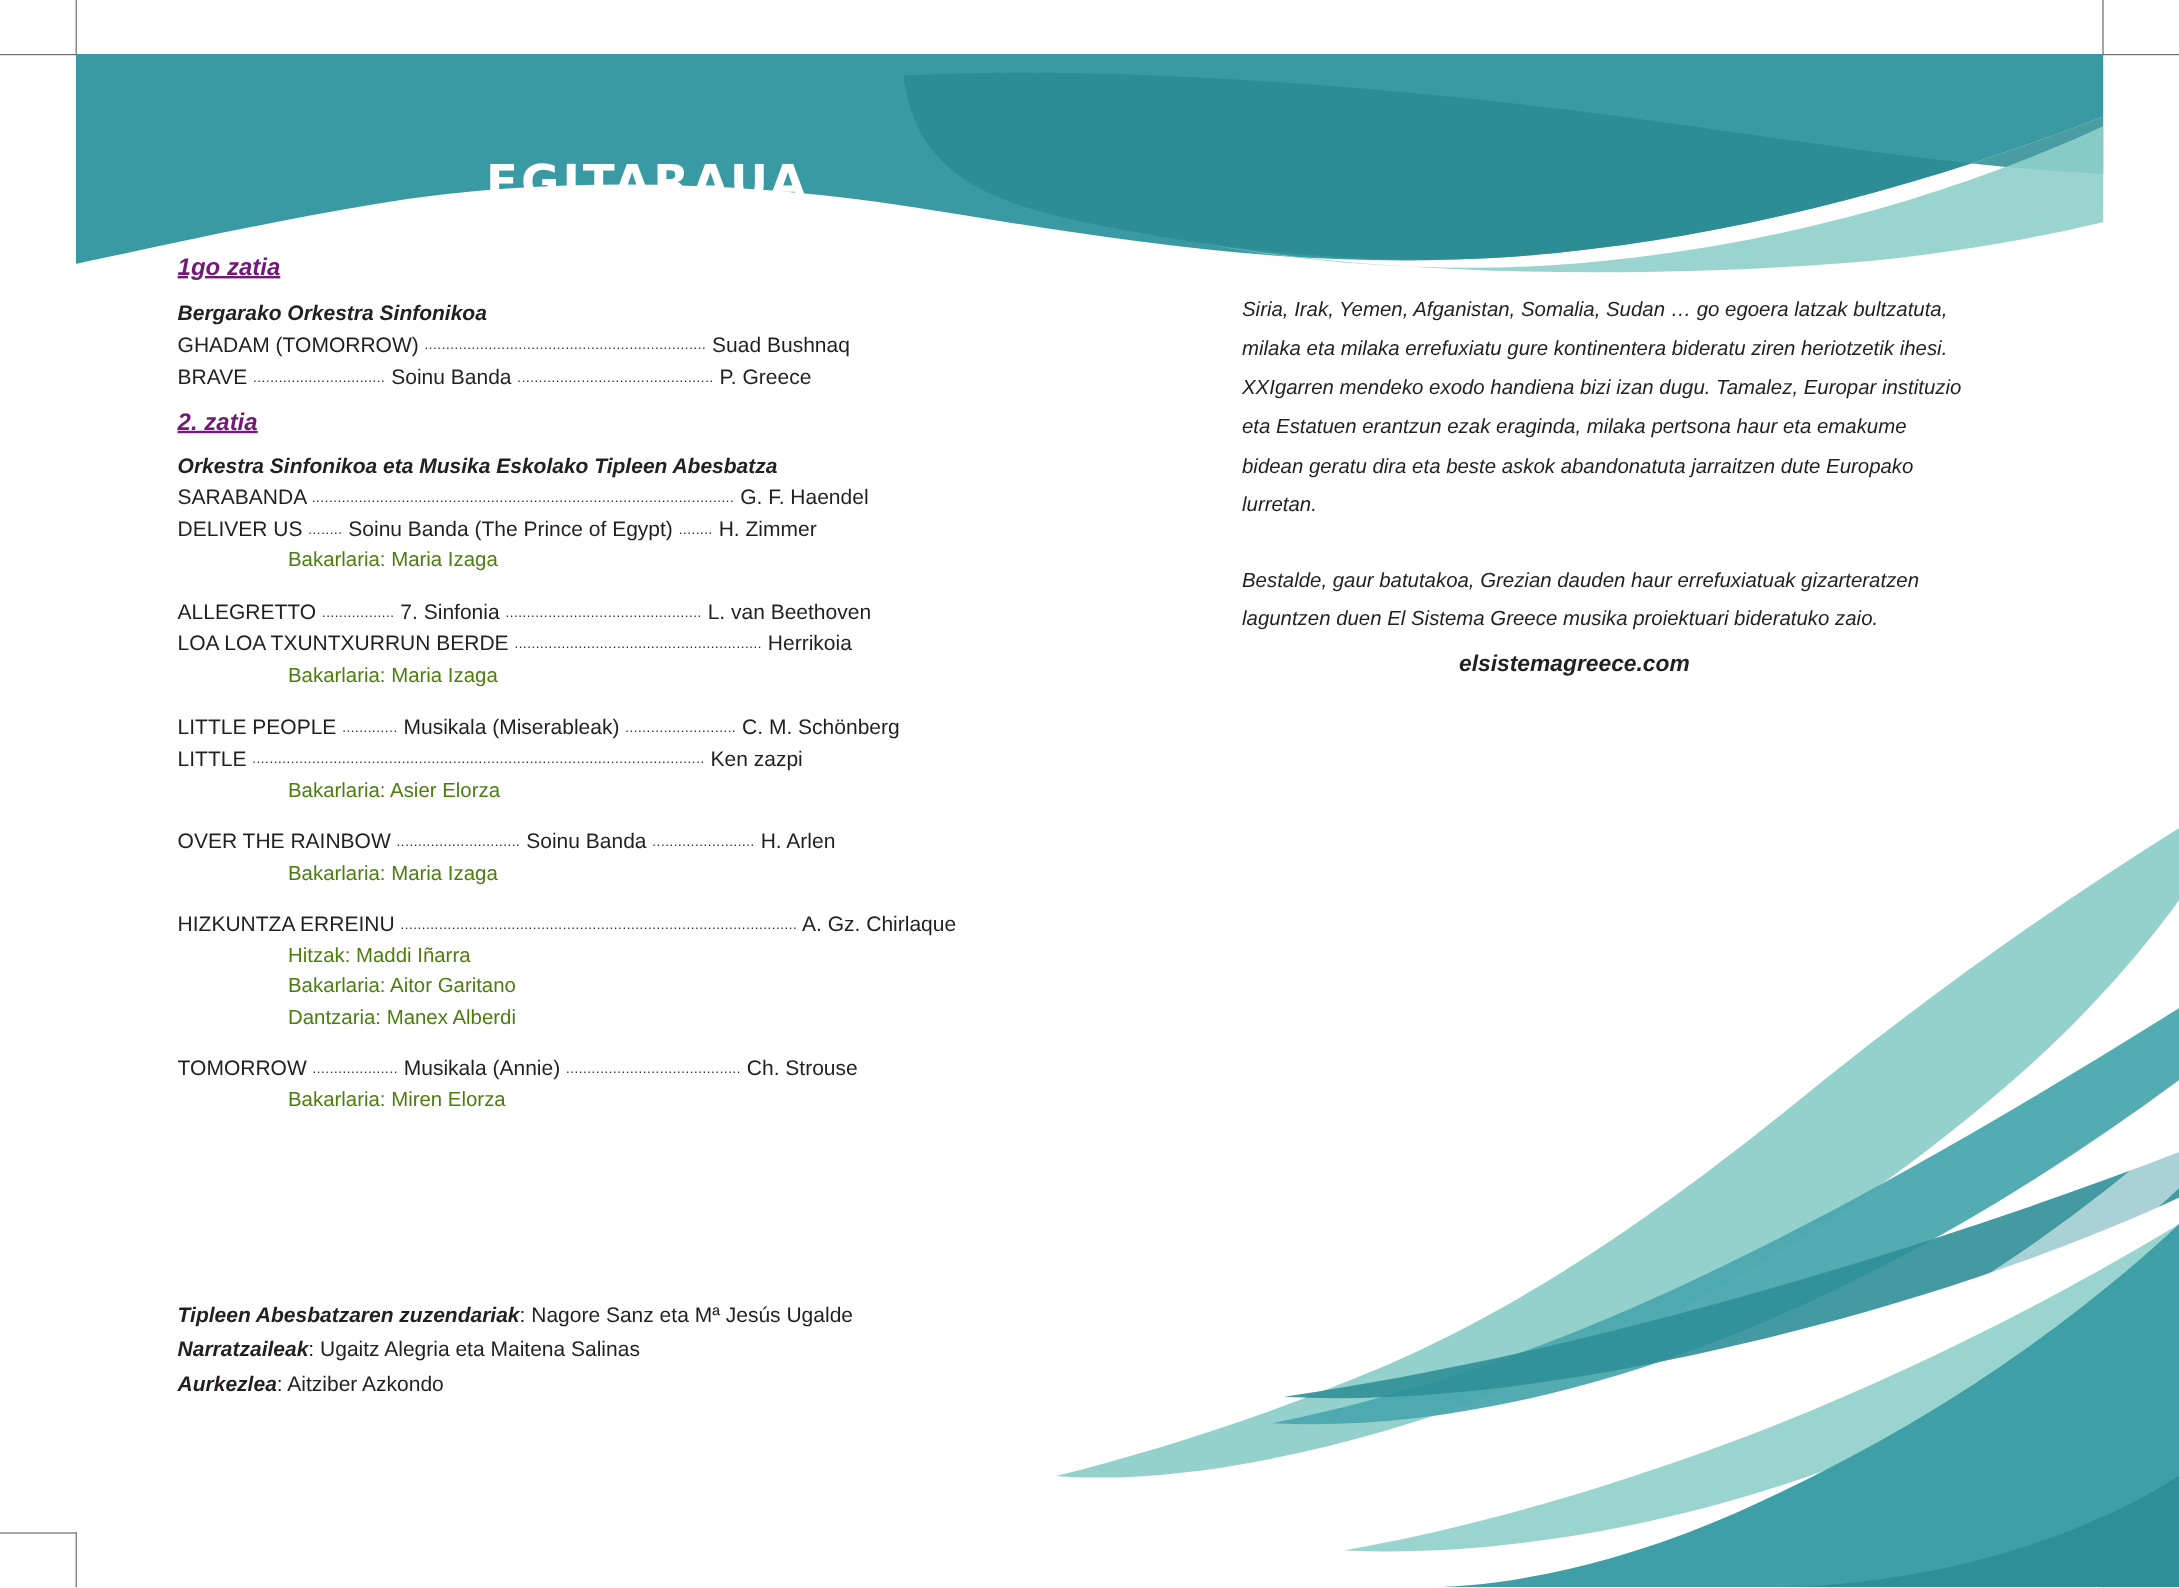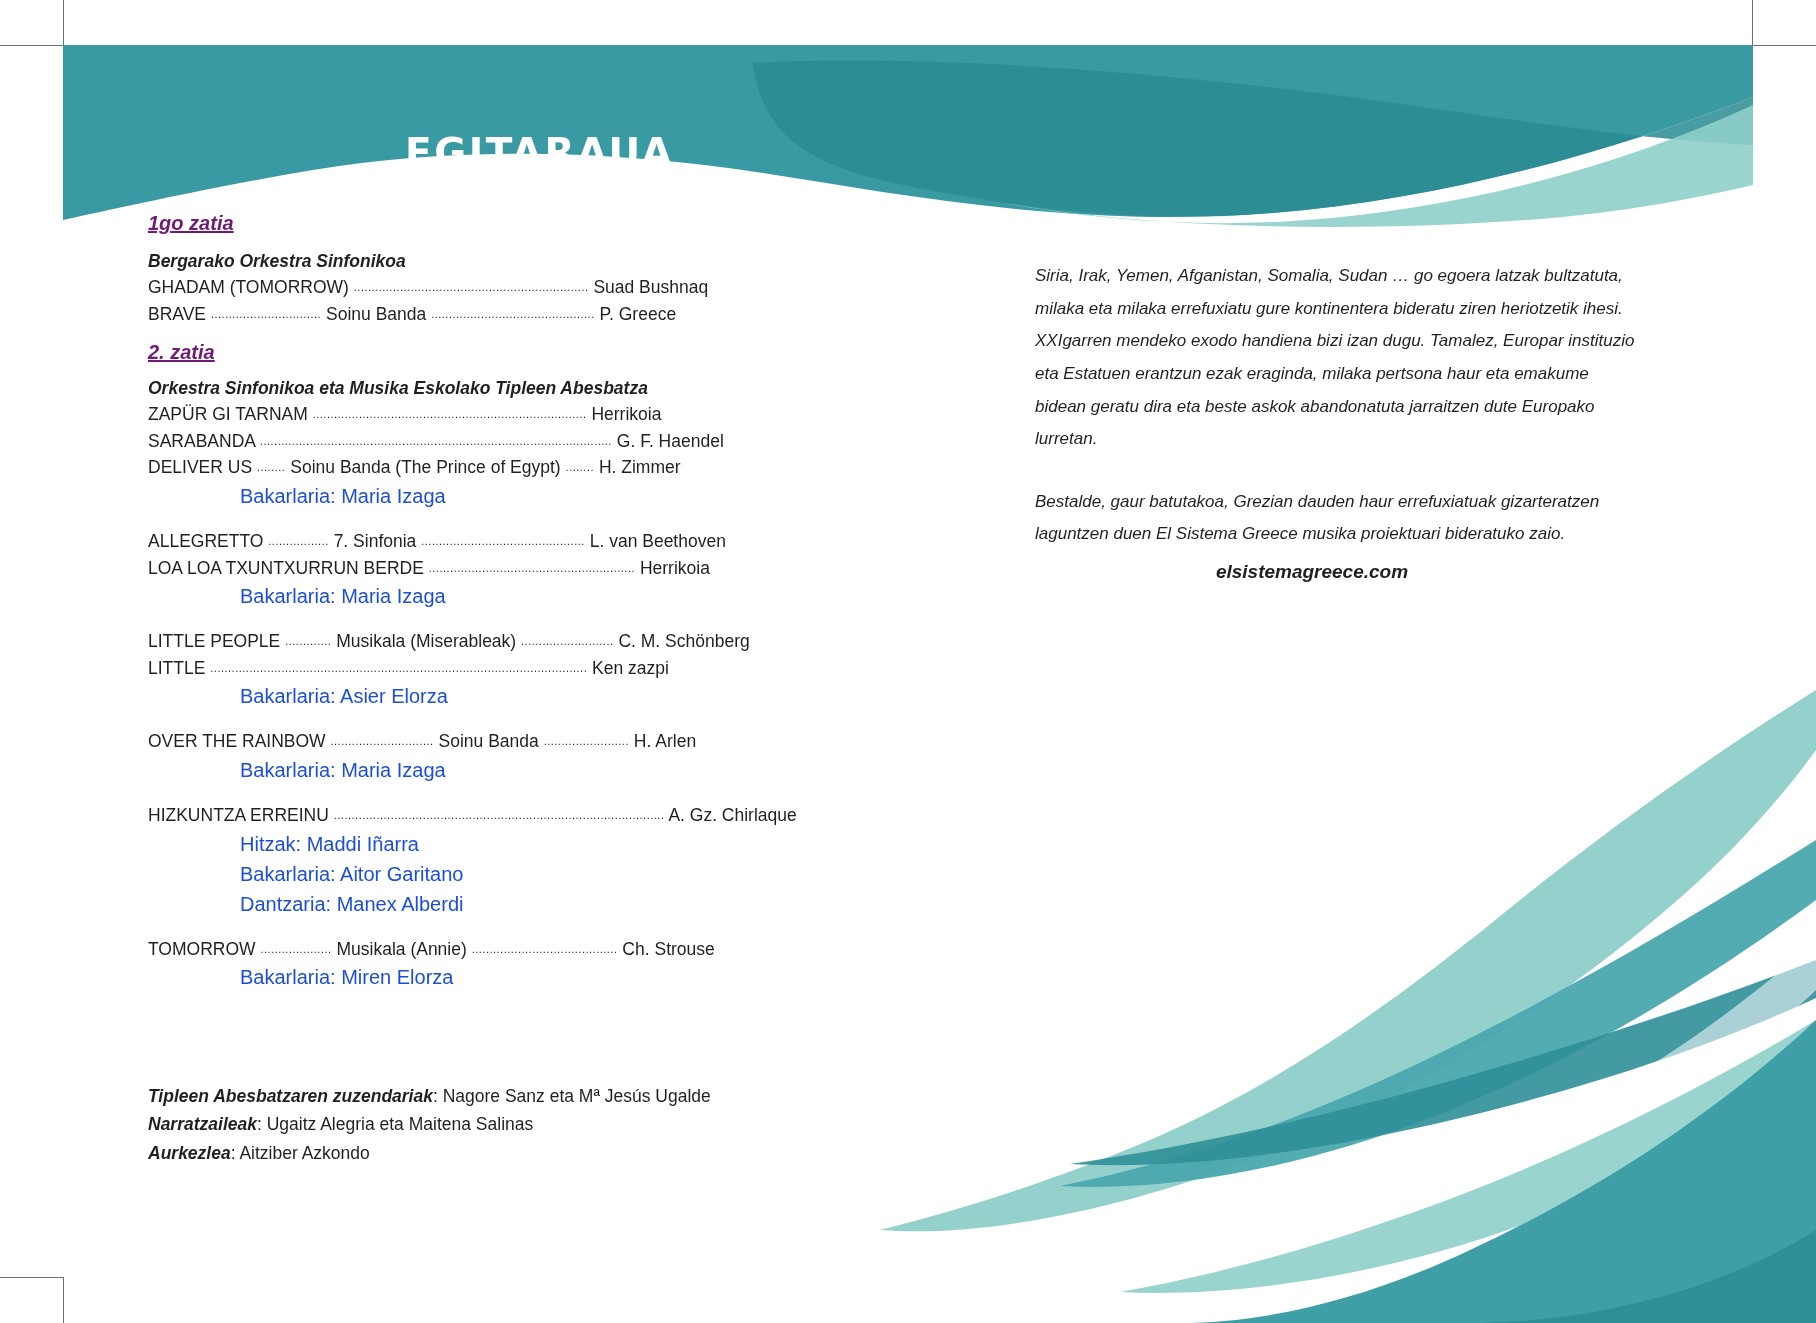--- a/index.html
+++ b/index.html
@@ -90,24 +90,24 @@
     color: #231f20;
   }
   .piece .dots {
     letter-spacing: .5px;
     font-size: 11px;
     color: #231f20;
     position: relative;
     top: -2px;
   }
   .sub {
-    font-size: 20px;
+    font-size: 17px;
     line-height: 1.5;
     padding-left: 92px;
-    color: #1d4ed8;
+    color: #4d7c0f;
   }
   .group { margin-top: 17px; }
   .group.tight { margin-top: 0; }
 
   .credits {
     position: absolute;
     left: 148px;
     top: 1082px;
     width: 760px;
     font-size: 17.5px;
@@ -115,21 +115,21 @@
   }
   .credits b {
     font-style: italic;
     font-weight: bold;
   }
 
   
   .right-col {
     position: absolute;
     left: 1035px;
-    top: 260px;
+    top: 242px;
     width: 600px;
   }
   .para {
     font-size: 17px;
     font-style: italic;
     line-height: 1.92;
     color: #231f20;
     margin: 0 0 30px 0;
     text-align: left;
   }
@@ -197,25 +197,20 @@
     <span class="dots">..............................................</span>
     <span>P. Greece</span>
   </div>
 
   <div class="section-title second">2. zatia</div>
 
   <div class="ensemble">Orkestra Sinfonikoa eta Musika Eskolako Tipleen Abesbatza</div>
 
   <div class="group tight">
     <div class="piece">
-      <span>ZAPÜR GI TARNAM</span>
-      <span class="dots">.............................................................................</span>
-      <span>Herrikoia</span>
-    </div>
-    <div class="piece">
       <span>SARABANDA</span>
       <span class="dots">...................................................................................................</span>
       <span>G. F. Haendel</span>
     </div>
     <div class="piece">
       <span>DELIVER US</span>
       <span class="dots">........</span>
       <span>Soinu Banda (The Prince of Egypt)</span>
       <span class="dots">........</span>
       <span>H. Zimmer</span>

